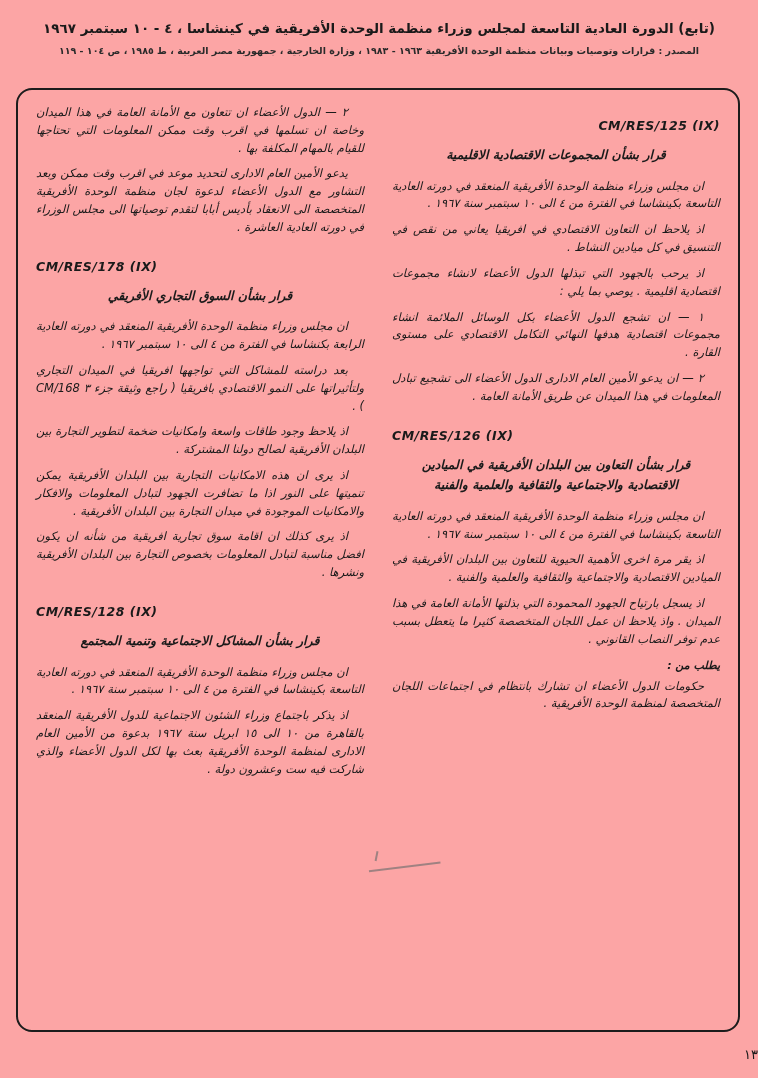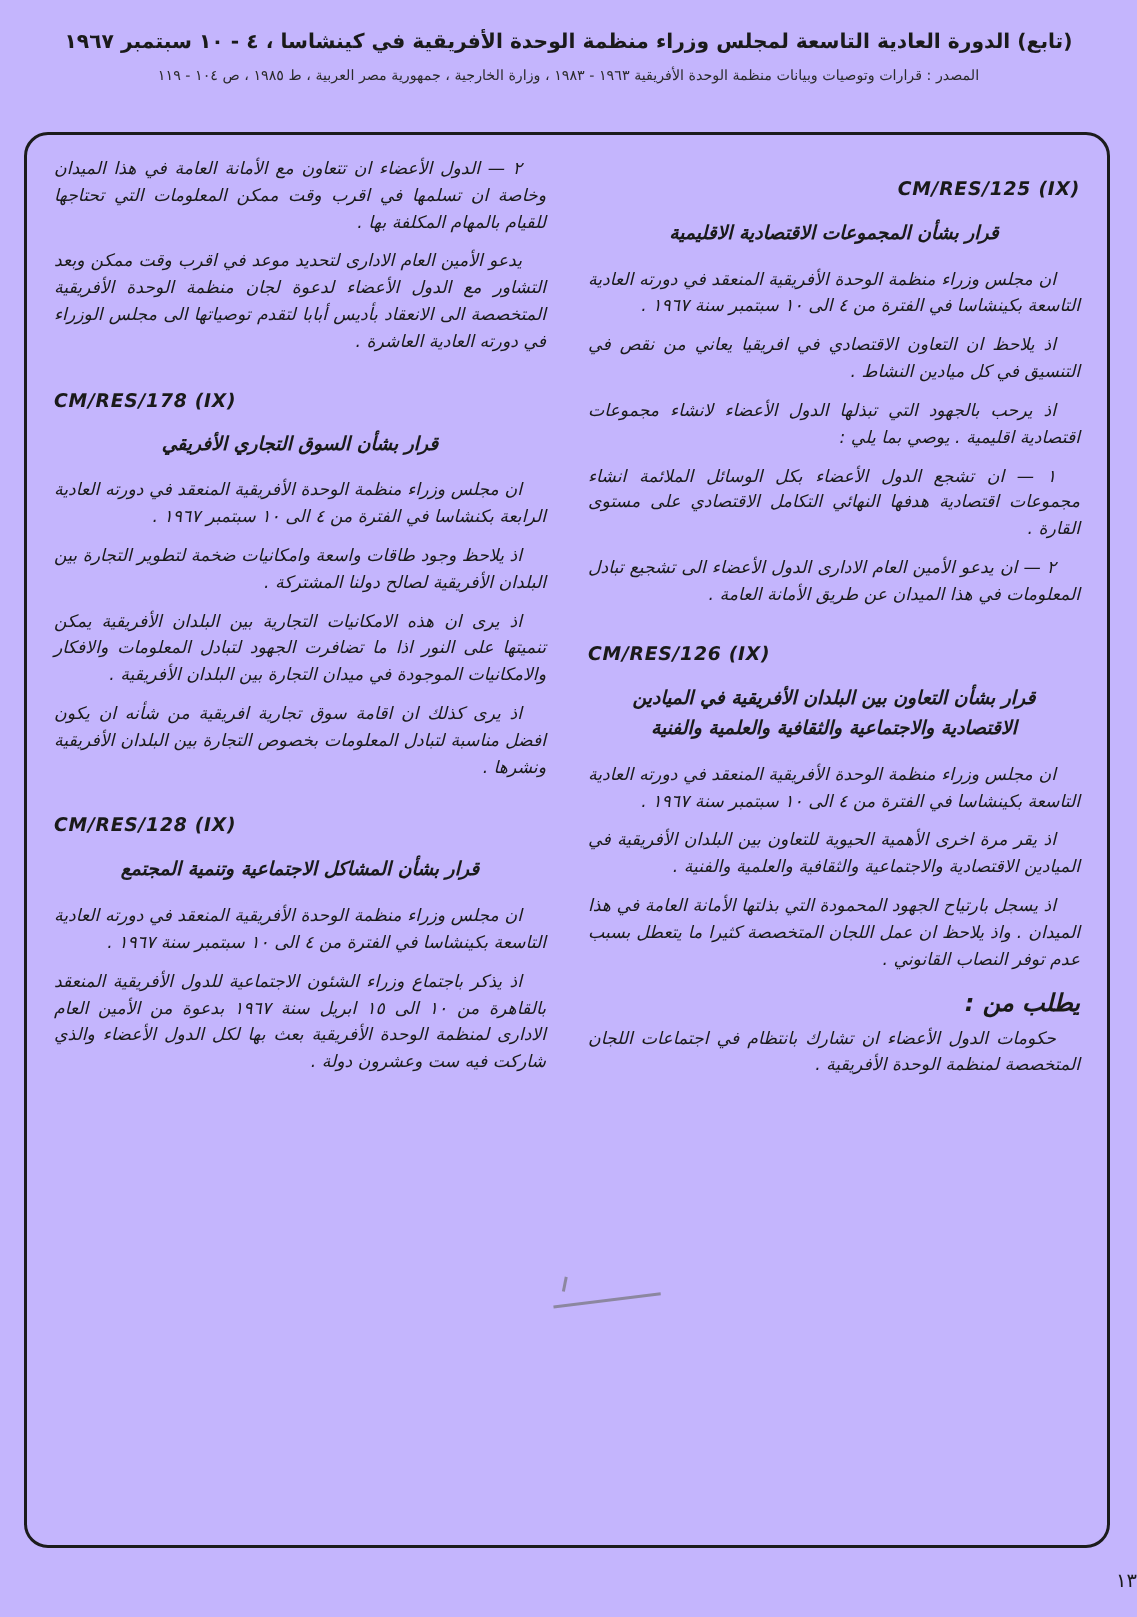--- a/index.html
+++ b/index.html
@@ -6,32 +6,32 @@
     margin: 0;
     padding: 0;
     background: #f7f6f2;
     font-family: "DejaVu Sans", sans-serif;
     color: #1a1a1a;
   }
   .page {
     position: relative;
     width: 758px;
     height: 1078px;
-    background: #c4b5fd;
+    background: #fca5a5;
     overflow: hidden;
     direction: rtl;
   }
   .header { text-align: center; padding-top: 18px; }
   .header-title {
     font-weight: bold;
     font-size: 13.5px;
     line-height: 1.5;
   }
   .header-source {
-    font-weight: normal;
+    font-weight: bold;
     font-size: 9.5px;
     margin-top: 7px;
     color: #2a2a2a;
   }
   .box {
     position: absolute;
     top: 88px;
     left: 16px;
     right: 18px;
     height: 944px;
@@ -66,21 +66,21 @@
   }
   .para {
     font-size: 11.5px;
     line-height: 1.55;
     text-align: justify;
     text-indent: 16px;
     margin: 0 0 8px 0;
   }
   .request-label {
     font-weight: bold;
-    font-size: 16px;
+    font-size: 11px;
     margin: 10px 0 6px 0;
   }
   .pen-mark {
     position: absolute;
     left: 368px;
     top: 854px;
     width: 72px;
     height: 12px;
     border-bottom: 2px solid #6f6f6f;
     transform: rotate(-7deg);
@@ -138,20 +138,21 @@
         <p class="para">حكومات الدول الأعضاء ان تشارك بانتظام في اجتماعات اللجان المتخصصة لمنظمة الوحدة الأفريقية .</p>
       </div>
 
       <div class="col">
         <p class="para">٢ — الدول الأعضاء ان تتعاون مع الأمانة العامة في هذا الميدان وخاصة ان تسلمها في اقرب وقت ممكن المعلومات التي تحتاجها للقيام بالمهام المكلفة بها .</p>
         <p class="para">يدعو الأمين العام الادارى لتحديد موعد في اقرب وقت ممكن وبعد التشاور مع الدول الأعضاء لدعوة لجان منظمة الوحدة الأفريقية المتخصصة الى الانعقاد بأديس أبابا لتقدم توصياتها الى مجلس الوزراء في دورته العادية العاشرة .</p>
 
         <div class="res-number">CM/RES/178 (IX)</div>
         <div class="res-title">قرار بشأن السوق التجاري الأفريقي</div>
         <p class="para">ان مجلس وزراء منظمة الوحدة الأفريقية المنعقد في دورته العادية الرابعة بكنشاسا في الفترة من ٤ الى ١٠ سبتمبر ١٩٦٧ .</p>
+        <p class="para">بعد دراسته للمشاكل التي تواجهها افريقيا في الميدان التجاري ولتأثيراتها على النمو الاقتصادي بافريقيا ( راجع وثيقة جزء ٣ CM/168 ) .</p>
         <p class="para">اذ يلاحظ وجود طاقات واسعة وامكانيات ضخمة لتطوير التجارة بين البلدان الأفريقية لصالح دولنا المشتركة .</p>
         <p class="para">اذ يرى ان هذه الامكانيات التجارية بين البلدان الأفريقية يمكن تنميتها على النور اذا ما تضافرت الجهود لتبادل المعلومات والافكار والامكانيات الموجودة في ميدان التجارة بين البلدان الأفريقية .</p>
         <p class="para">اذ يرى كذلك ان اقامة سوق تجارية افريقية من شأنه ان يكون افضل مناسبة لتبادل المعلومات بخصوص التجارة بين البلدان الأفريقية ونشرها .</p>
 
         <div class="res-number">CM/RES/128 (IX)</div>
         <div class="res-title">قرار بشأن المشاكل الاجتماعية وتنمية المجتمع</div>
         <p class="para">ان مجلس وزراء منظمة الوحدة الأفريقية المنعقد في دورته العادية التاسعة بكينشاسا في الفترة من ٤ الى ١٠ سبتمبر سنة ١٩٦٧ .</p>
         <p class="para">اذ يذكر باجتماع وزراء الشئون الاجتماعية للدول الأفريقية المنعقد بالقاهرة من ١٠ الى ١٥ ابريل سنة ١٩٦٧ بدعوة من الأمين العام الادارى لمنظمة الوحدة الأفريقية بعث بها لكل الدول الأعضاء والذي شاركت فيه ست وعشرون دولة .</p>
       </div>
 

